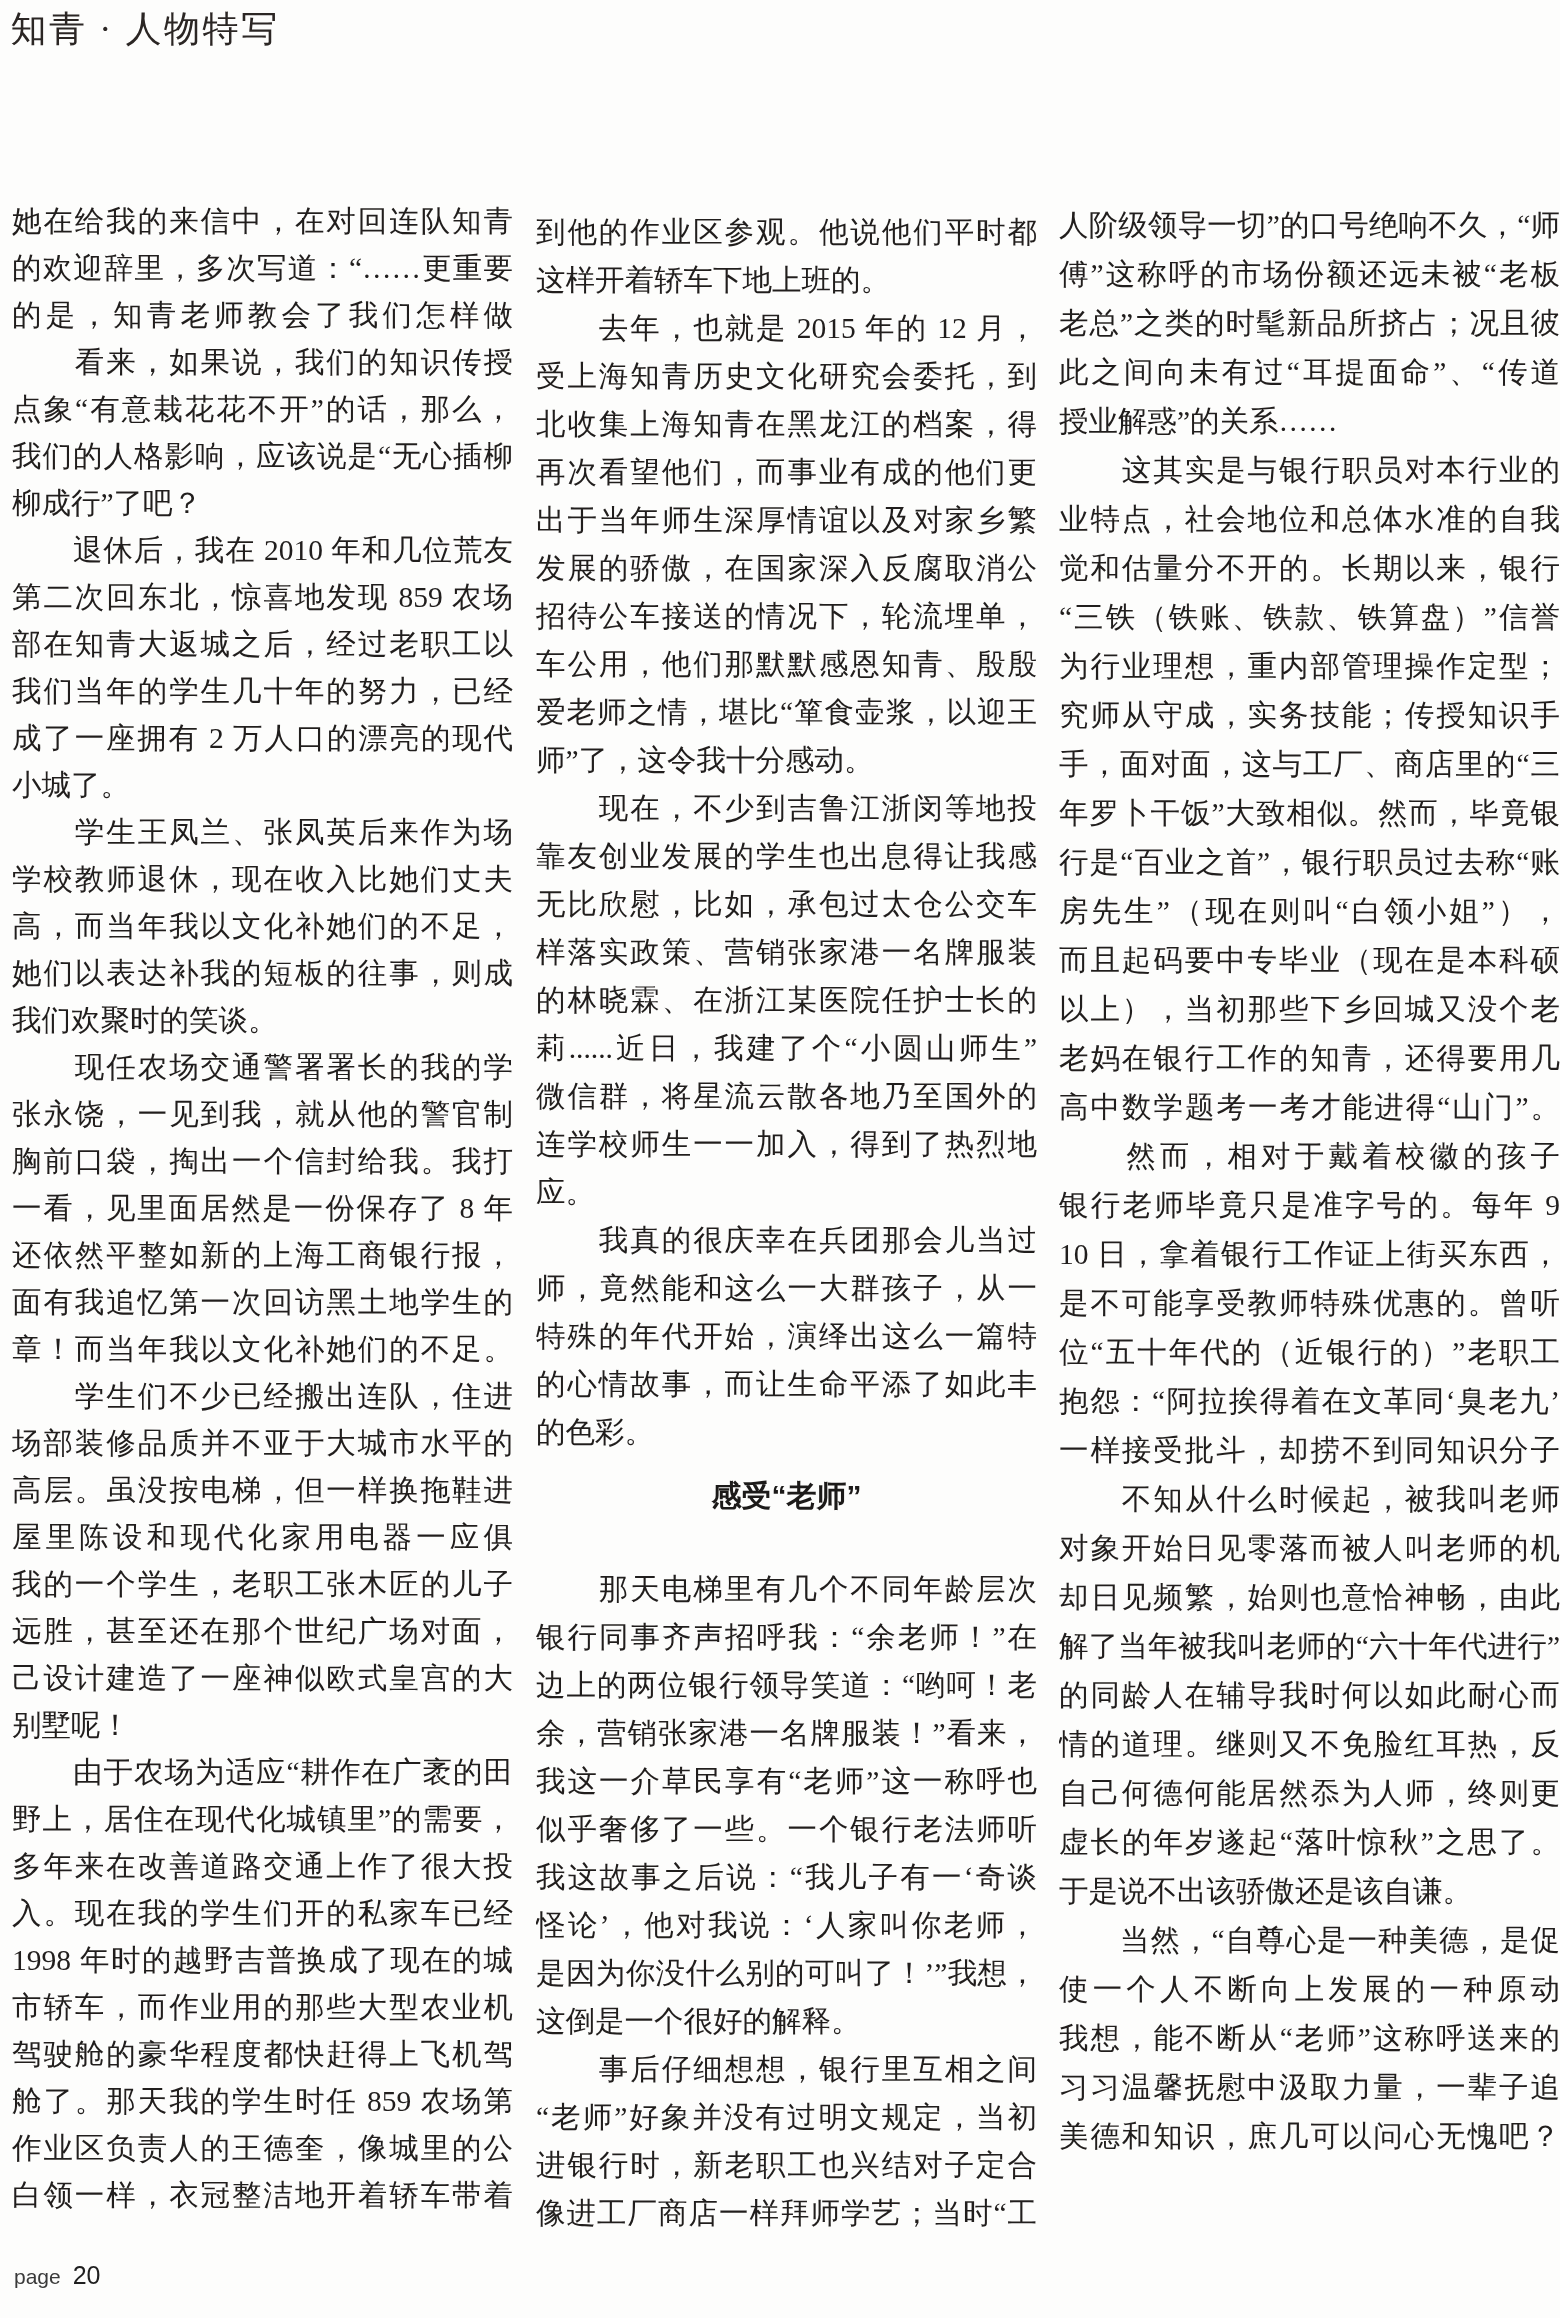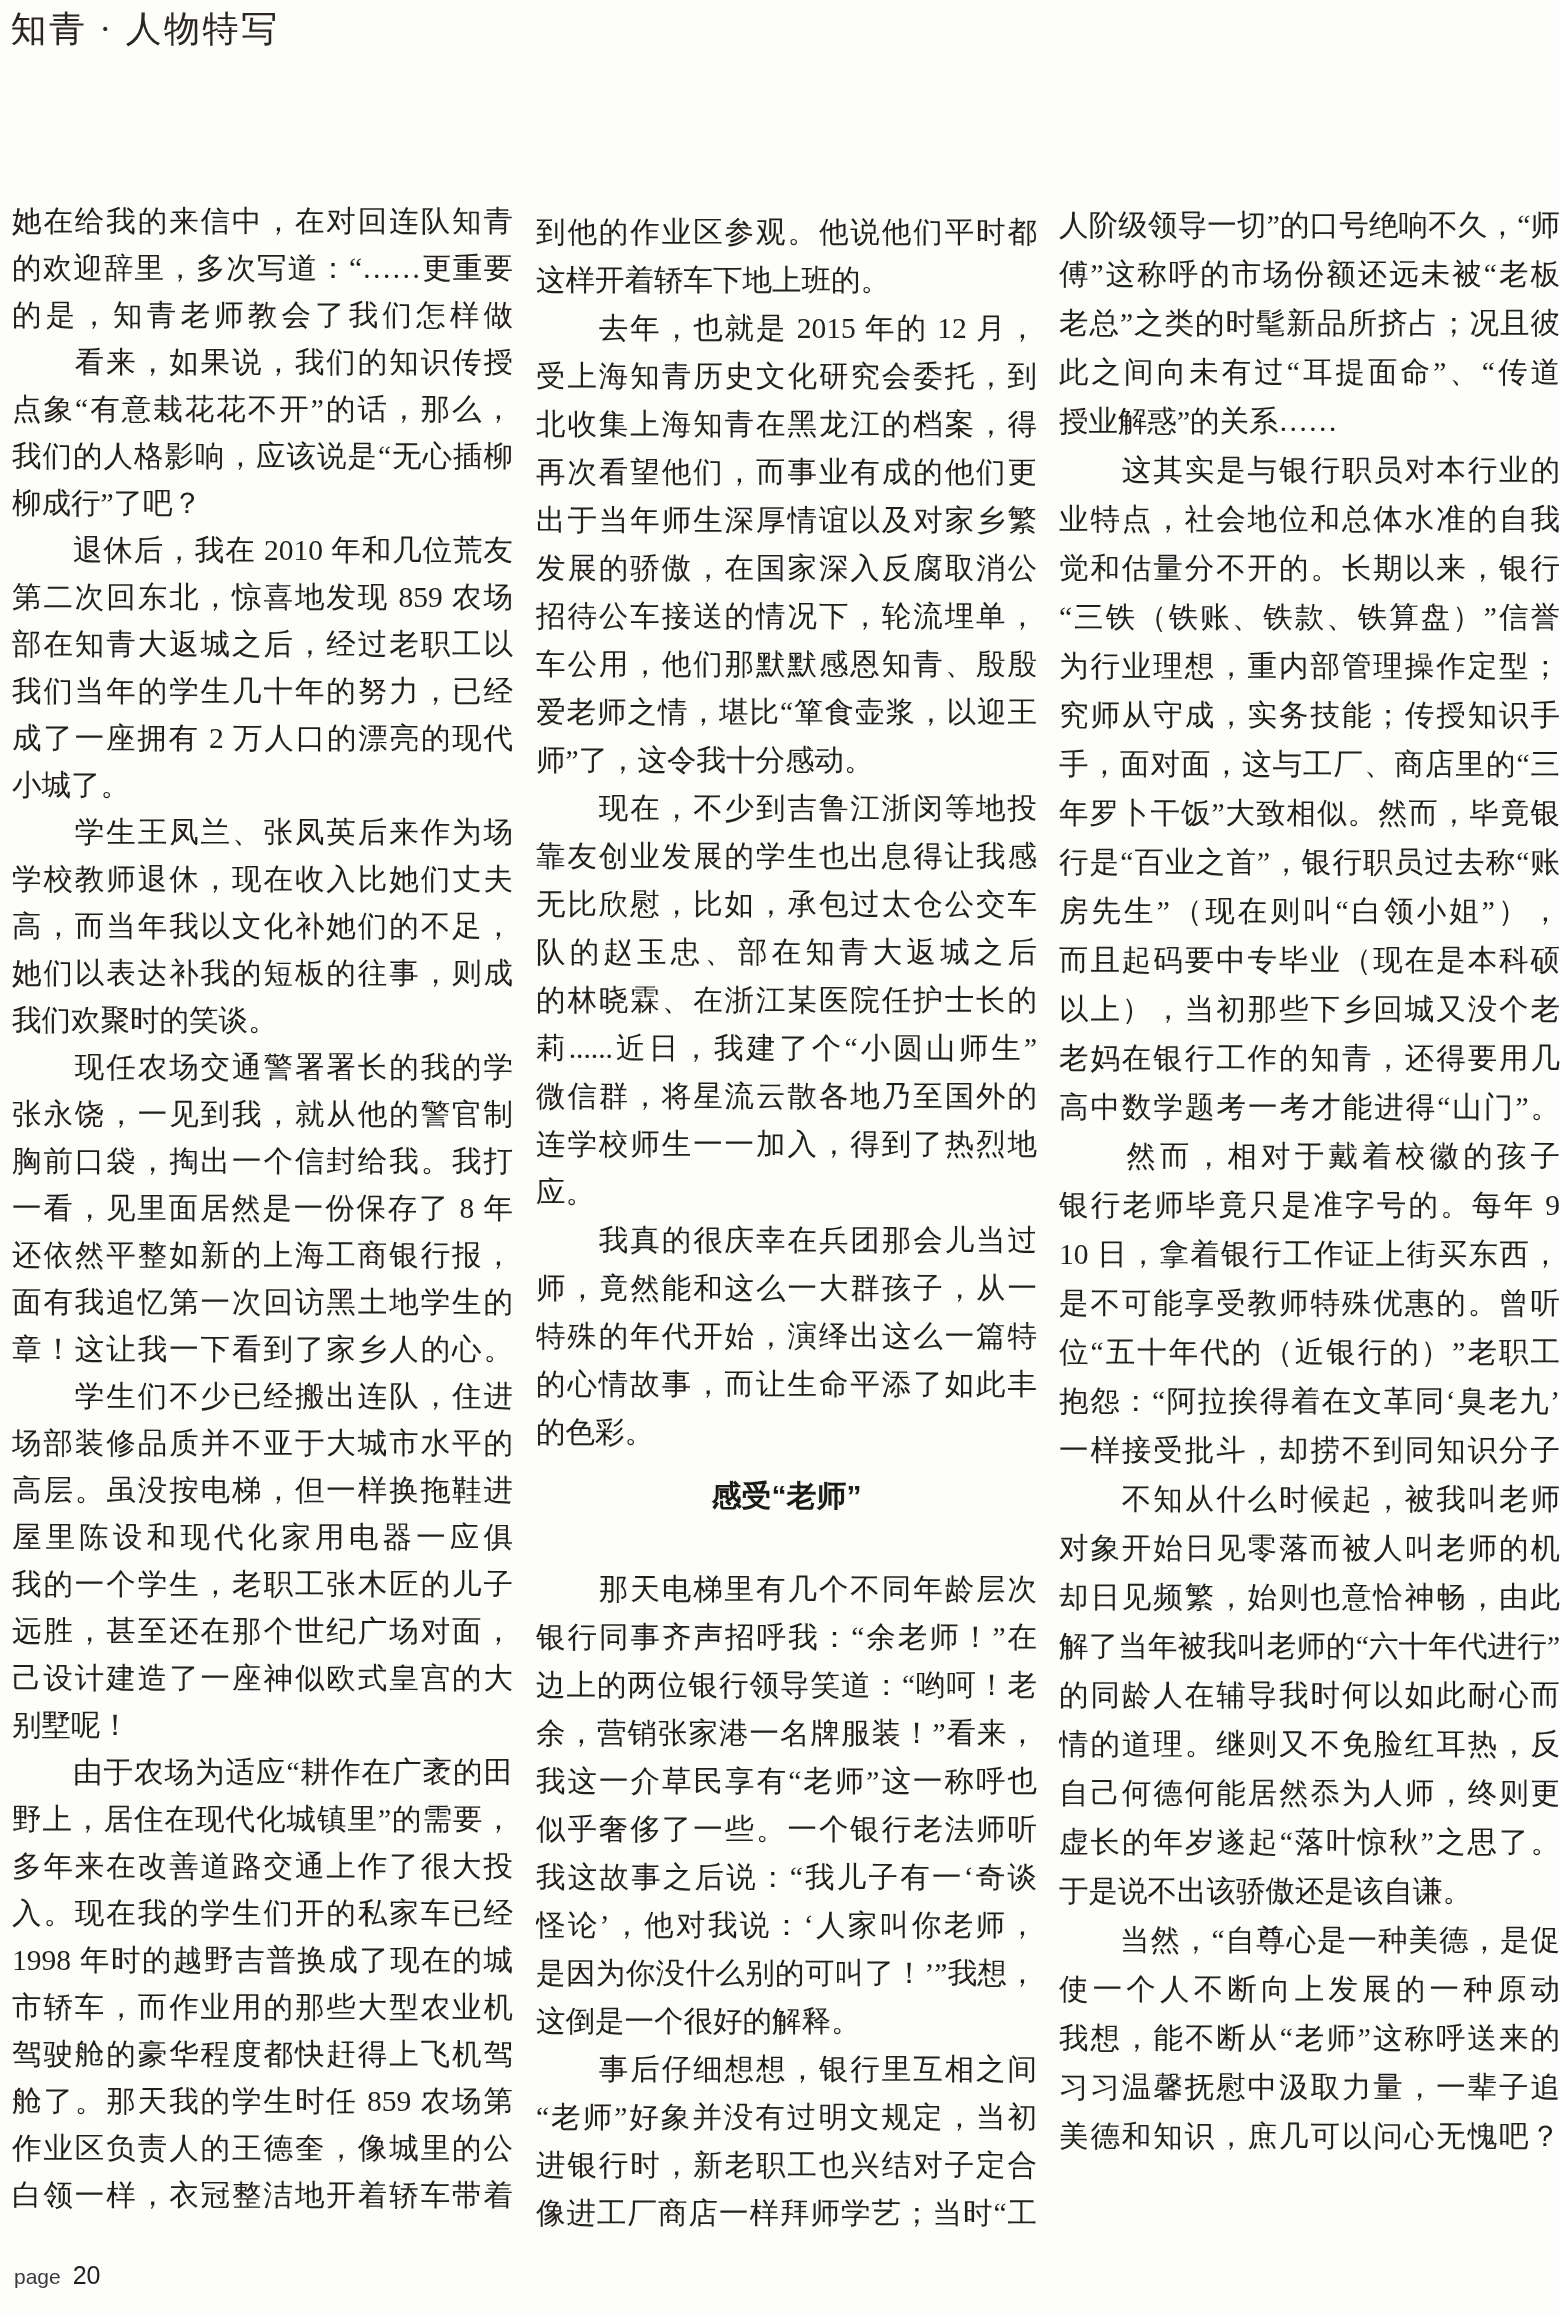--- a/index.html
+++ b/index.html
@@ -78,21 +78,21 @@
       <div class="tline jfull">学校教师退休，现在收入比她们丈夫都</div>
       <div class="tline jfull">高，而当年我以文化补她们的不足，而</div>
       <div class="tline jfull">她们以表达补我的短板的往事，则成为</div>
       <div class="tline">我们欢聚时的笑谈。</div>
       <div class="tline jfull">　　现任农场交通警署署长的我的学生</div>
       <div class="tline jfull">张永饶，一见到我，就从他的警官制服</div>
       <div class="tline jfull">胸前口袋，掏出一个信封给我。我打开</div>
       <div class="tline jfull">一看，见里面居然是一份保存了 8 年却</div>
       <div class="tline jfull">还依然平整如新的上海工商银行报，上</div>
       <div class="tline jfull">面有我追忆第一次回访黑土地学生的文</div>
-      <div class="tline jfull">章！这让我一下看到了家乡人的心。</div>
+      <div class="tline jfull">章！而当年我以文化补她们的不足。</div>
       <div class="tline jfull">　　学生们不少已经搬出连队，住进了</div>
       <div class="tline jfull">场部装修品质并不亚于大城市水平的小</div>
       <div class="tline jfull">高层。虽没按电梯，但一样换拖鞋进屋，</div>
       <div class="tline jfull">屋里陈设和现代化家用电器一应俱全。</div>
       <div class="tline jfull">我的一个学生，老职工张木匠的儿子张</div>
       <div class="tline jfull">远胜，甚至还在那个世纪广场对面，自</div>
       <div class="tline jfull">己设计建造了一座神似欧式皇宫的大型</div>
       <div class="tline">别墅呢！</div>
       <div class="tline jfull">　　由于农场为适应“耕作在广袤的田</div>
       <div class="tline jfull">野上，居住在现代化城镇里”的需要，</div>
@@ -116,21 +116,21 @@
         <div class="tline jfull">再次看望他们，而事业有成的他们更是</div>
         <div class="tline jfull">出于当年师生深厚情谊以及对家乡繁荣</div>
         <div class="tline jfull">发展的骄傲，在国家深入反腐取消公款</div>
         <div class="tline jfull">招待公车接送的情况下，轮流埋单，私</div>
         <div class="tline jfull">车公用，他们那默默感恩知青、殷殷敬</div>
         <div class="tline jfull">爱老师之情，堪比“箪食壶浆，以迎王</div>
         <div class="tline">师”了，这令我十分感动。</div>
         <div class="tline jfull">　　现在，不少到吉鲁江浙闵等地投亲</div>
         <div class="tline jfull">靠友创业发展的学生也出息得让我感到</div>
         <div class="tline jfull">无比欣慰，比如，承包过太仓公交车</div>
-        <div class="tline jfull">队的赵玉忠、部在知青大返城之后</div>
+        <div class="tline jfull">样落实政策、营销张家港一名牌服装</div>
         <div class="tline jfull">的林晓霖、在浙江某医院任护士长的李</div>
         <div class="tline jfull">莉......近日，我建了个“小圆山师生”</div>
         <div class="tline jfull">微信群，将星流云散各地乃至国外的二</div>
         <div class="tline jfull">连学校师生一一加入，得到了热烈地响</div>
         <div class="tline">应。</div>
         <div class="tline jfull">　　我真的很庆幸在兵团那会儿当过教</div>
         <div class="tline jfull">师，竟然能和这么一大群孩子，从一个</div>
         <div class="tline jfull">特殊的年代开始，演绎出这么一篇特殊</div>
         <div class="tline jfull">的心情故事，而让生命平添了如此丰富</div>
         <div class="tline">的色彩。</div>

